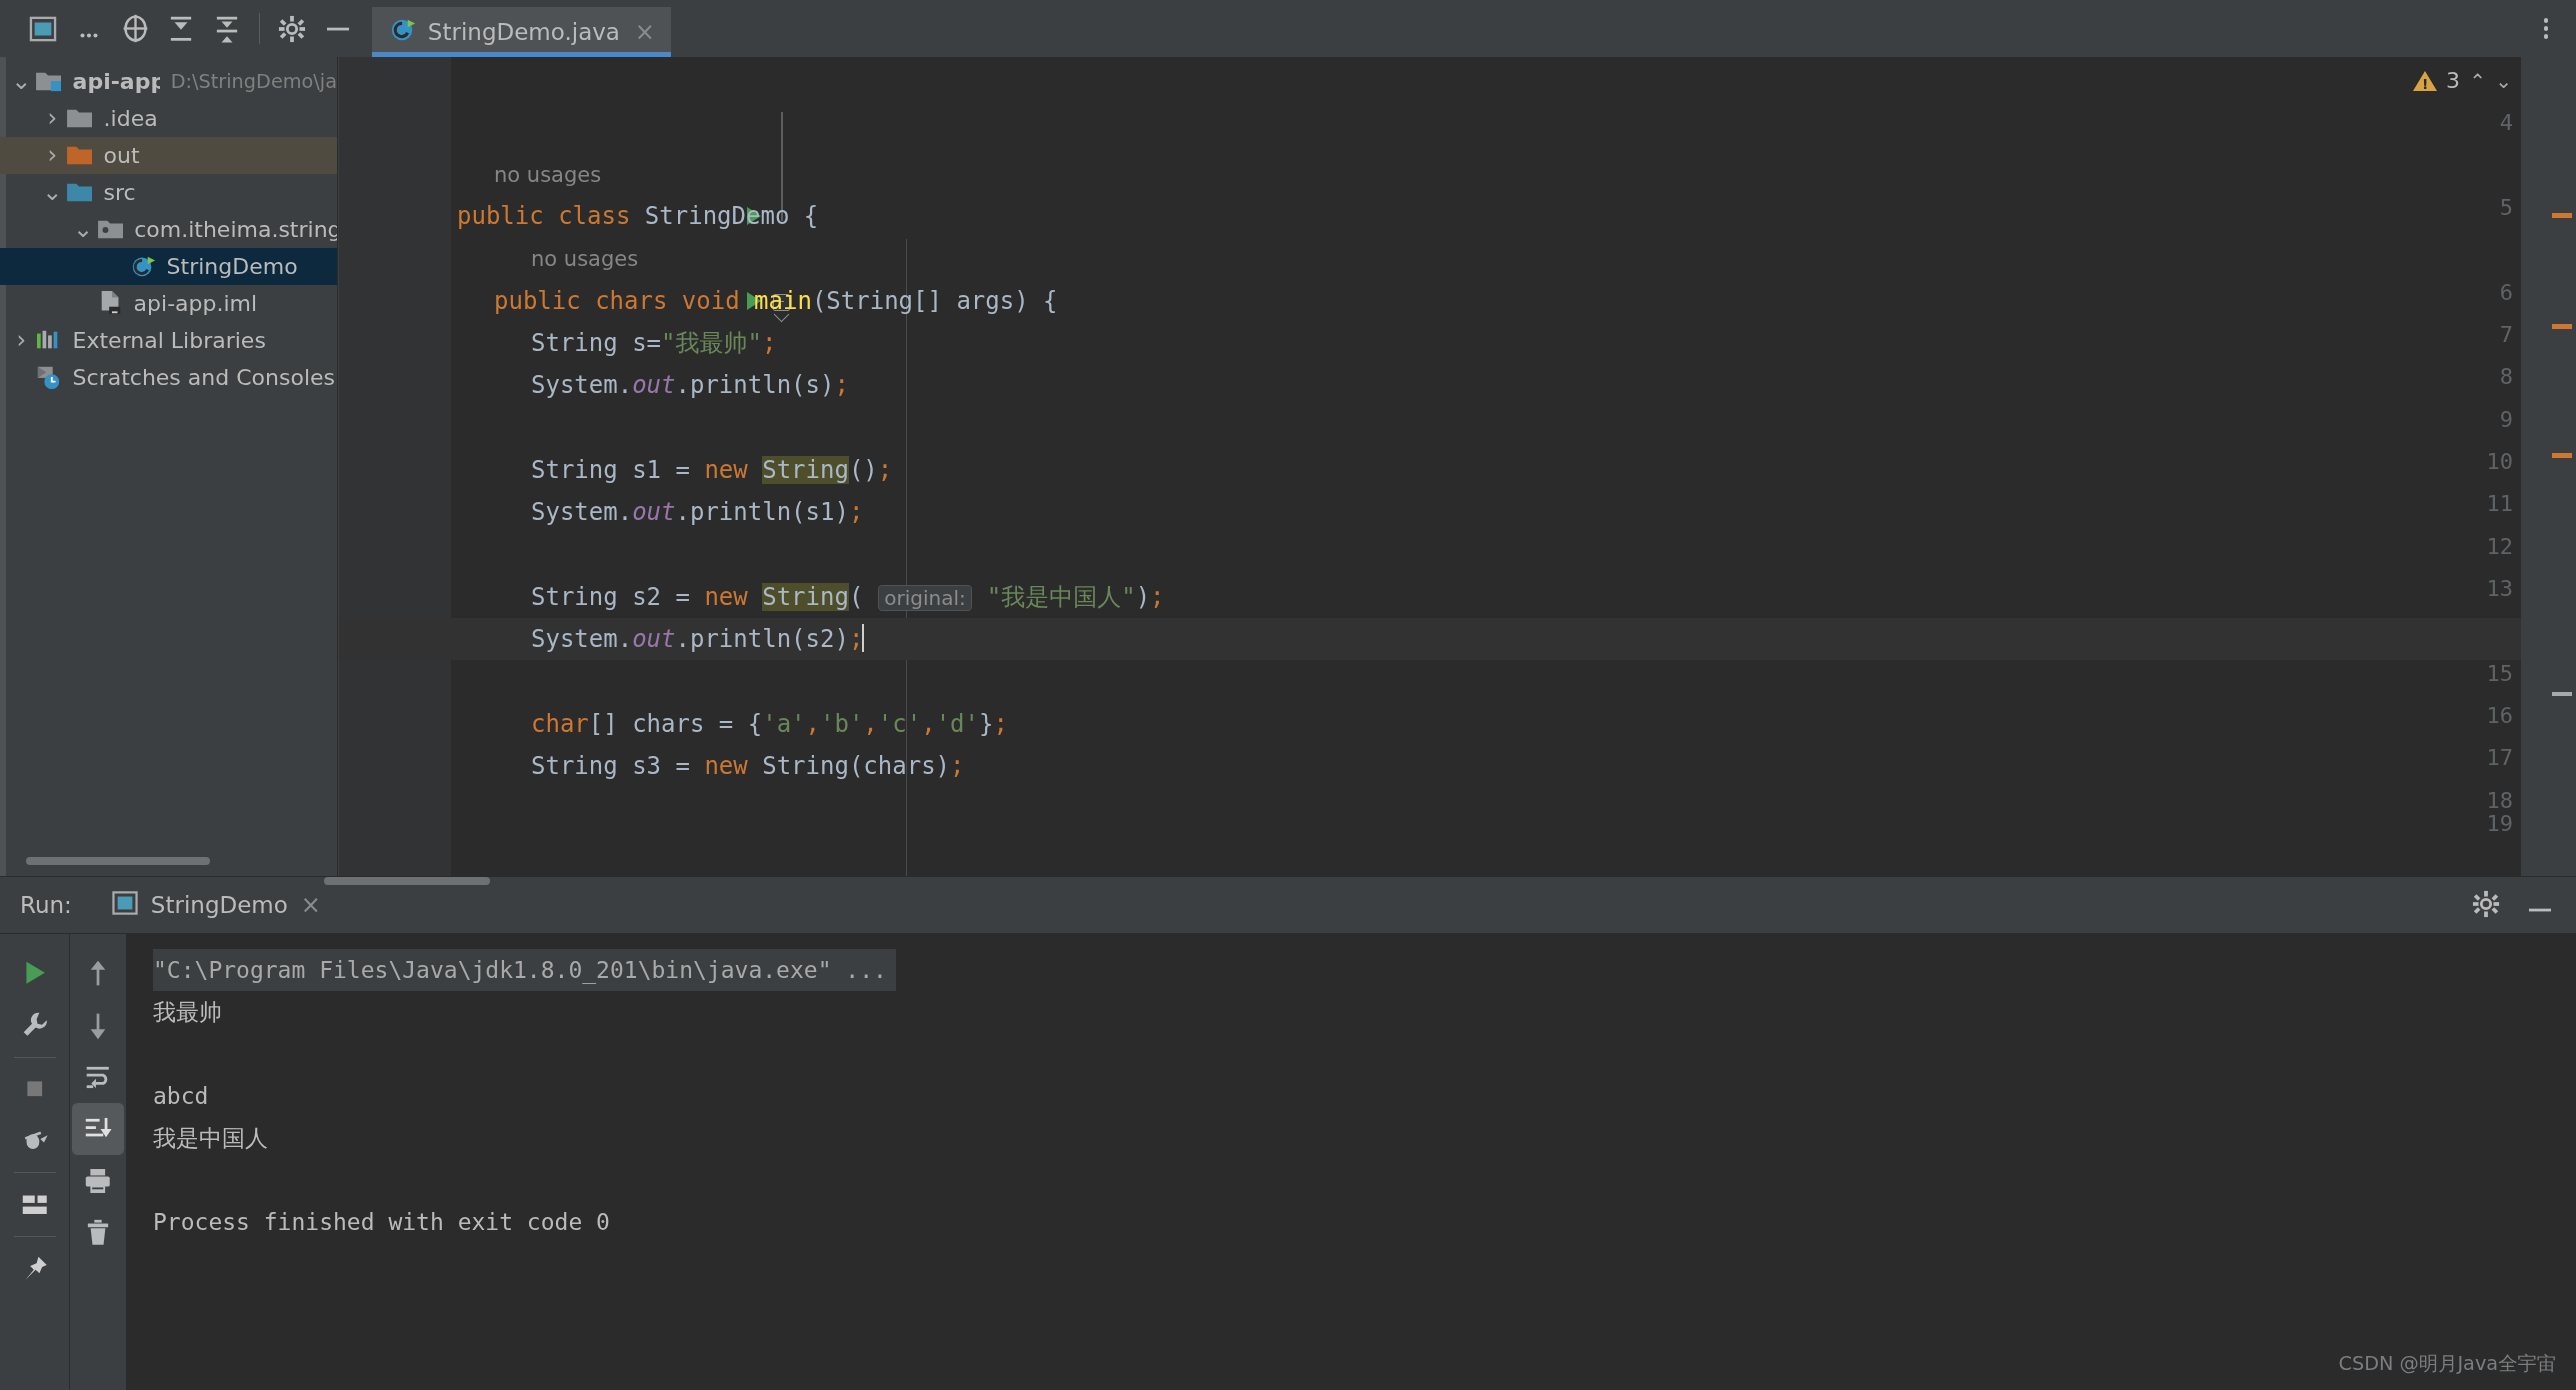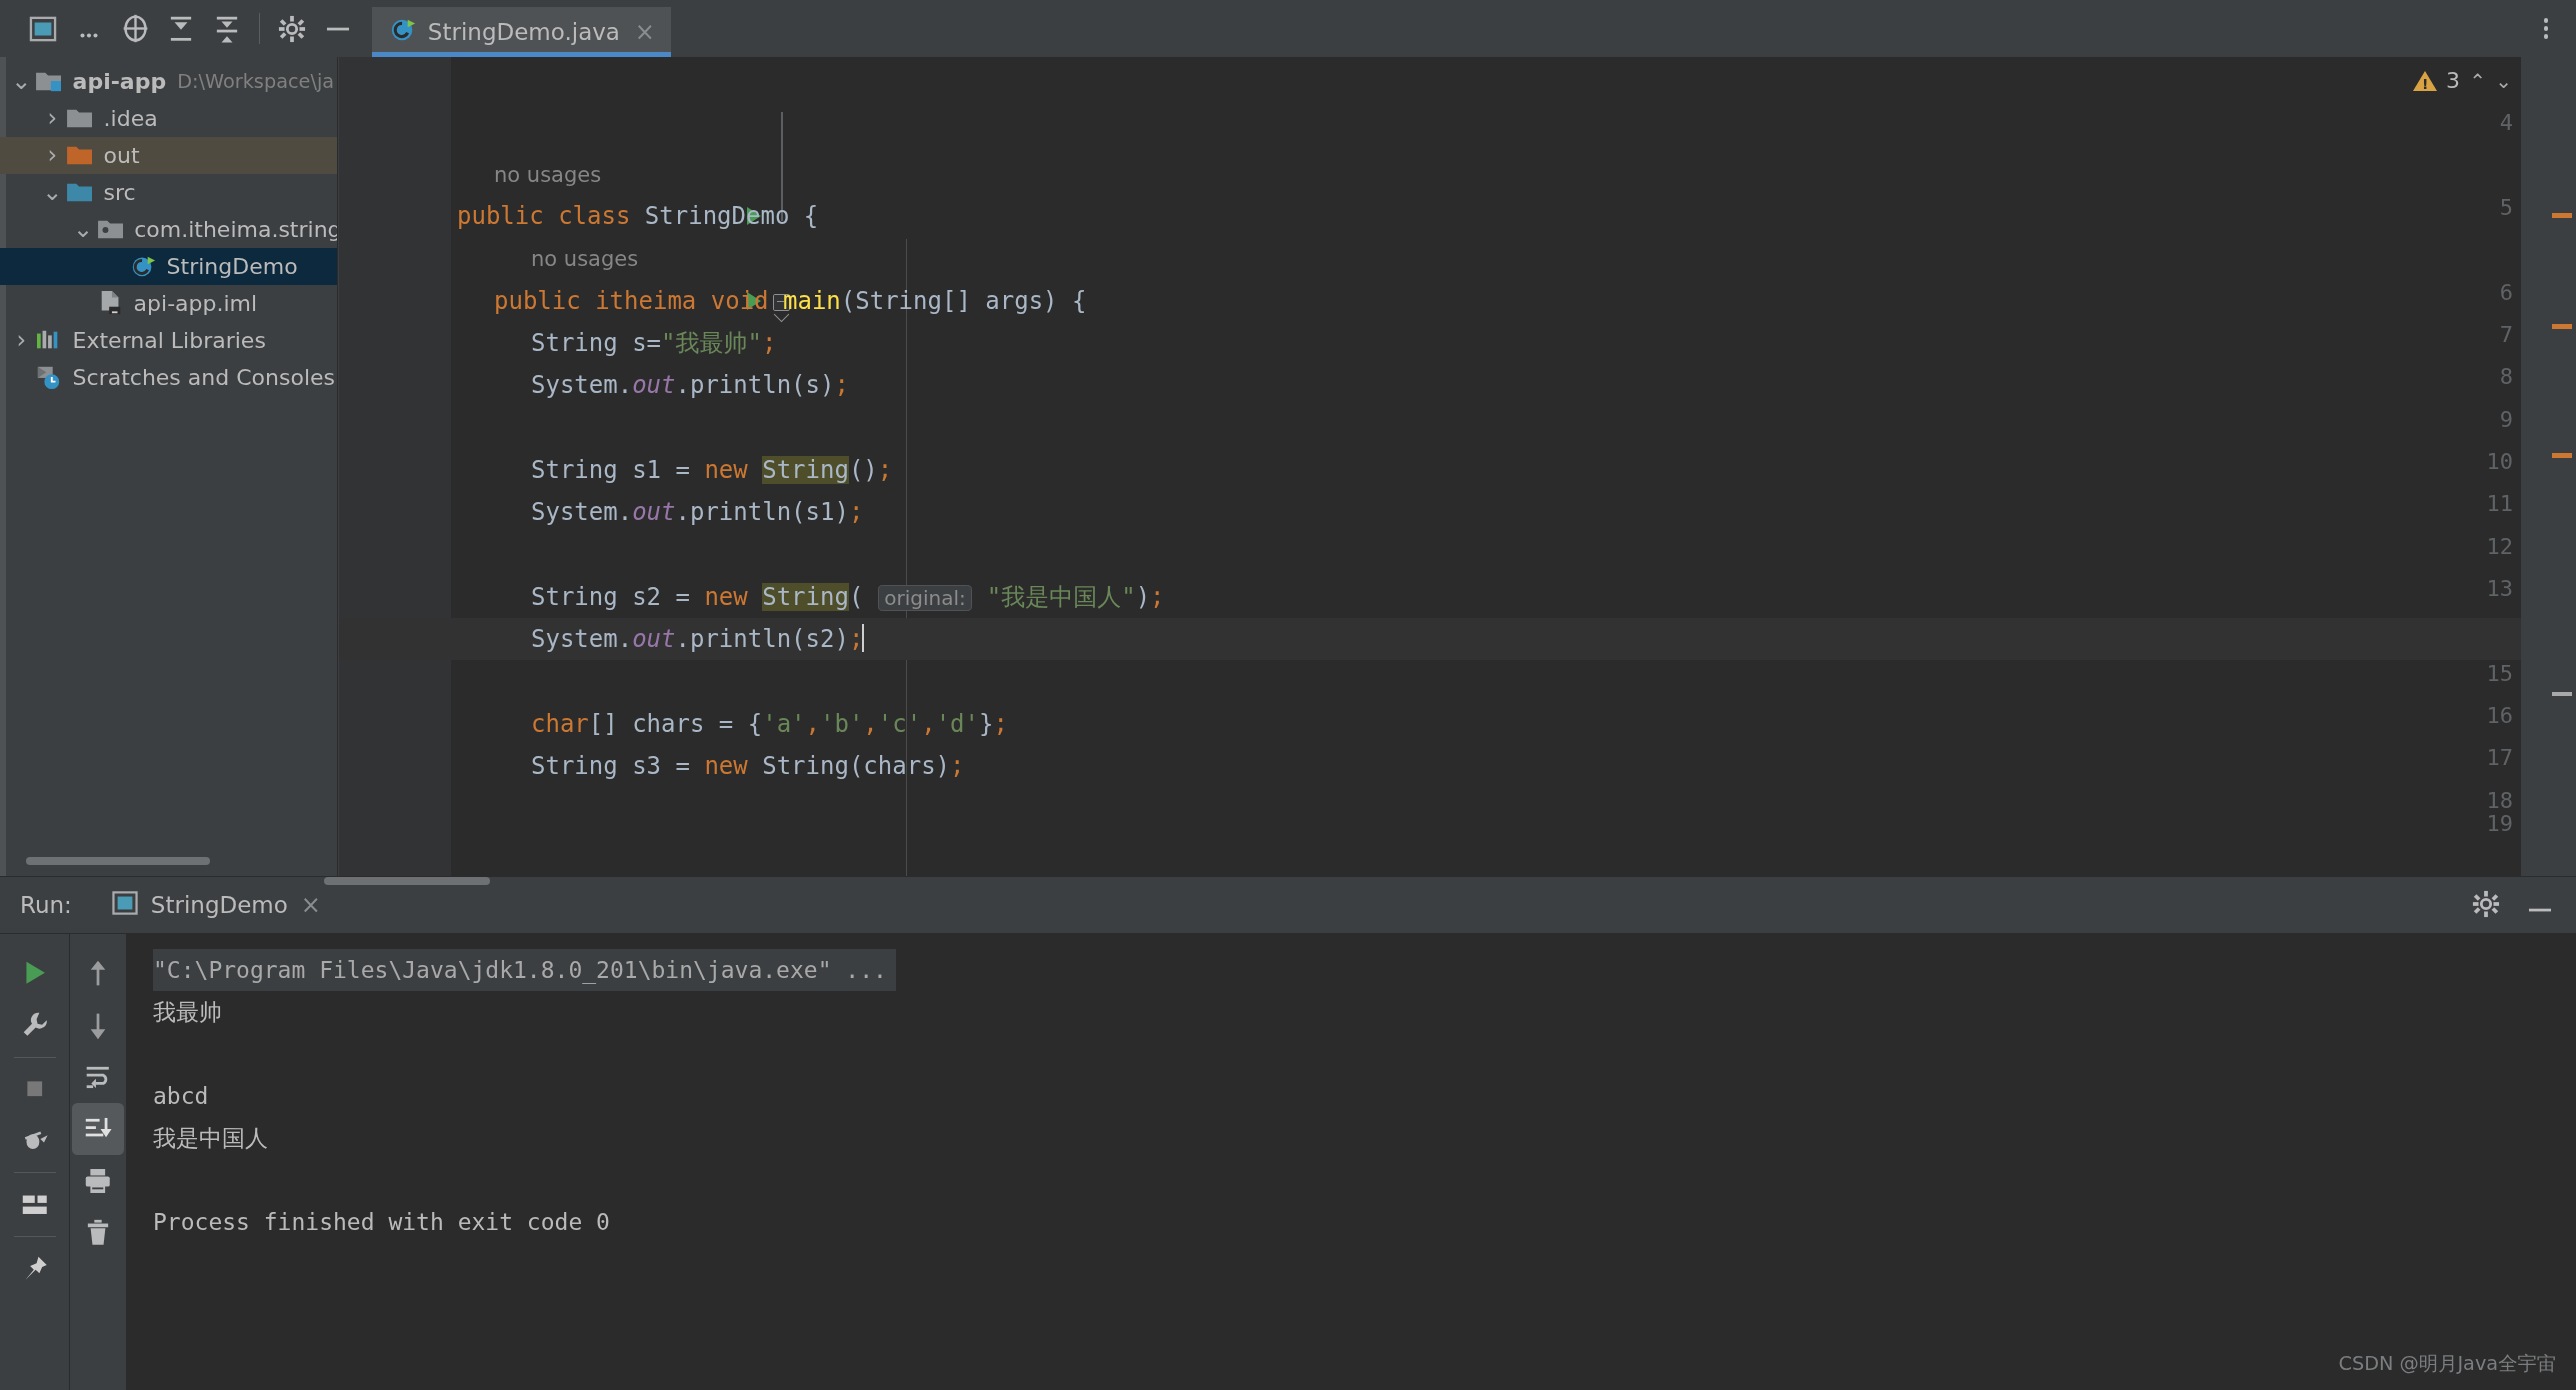--- a/index.html
+++ b/index.html
@@ -279,21 +279,21 @@
         <div class="row">
           <span style="display: inline-block; width: 0px;"></span>
           <span class="arrow" style="font-size: 24px;">⌄</span>
           <span class="ic">
             <svg width="28" height="24" viewBox="0 0 30 26">
               <path d="M1 4 h10 l3 3 h14 v16 h-27 z" fill="#8d9093"></path>
               <rect x="17" y="13" width="11" height="11" fill="#3592c4"></rect>
             </svg>
           </span>
           <span class="label" style="font-weight: bold;">api-app</span>
-          <span class="dim">D:\Workspace\ja</span>
+          <span class="dim">D:\StringDemo\ja</span>
         </div>
         <div class="row">
           <span style="display: inline-block; width: 31px;"></span>
           <span class="arrow" style="font-size: 24px;">›</span>
           <span class="ic">
             <svg width="28" height="24" viewBox="0 0 30 26">
               <path d="M1 4 h10 l3 3 h14 v16 h-27 z" fill="#8d9093"></path>
             </svg>
           </span>
           <span class="label">.idea</span>
@@ -411,21 +411,21 @@
     <div class="fold-line" style="left:442px; top:55px; height:109px;"></div>
     <div class="indent-guide" style="left:567px; top:182px; height:637px;"></div>
     <div class="fold-minus" style="left:434px; top:237px;"></div>
     <div class="fold-tip" style="left:437px; top:252px;"></div>
 
     <div class="code" id="code">
         <div class="cline" style="top: 53px;"><span class="" style="padding-left: 0px;"></span></div>
         <div class="cline" style="top: 96px;"><span class="" style="padding-left: 0px;"><span class="usages" style="margin-left: 37px;">no usages</span></span></div>
         <div class="cline" style="top: 138px;"><span class="" style="padding-left: 0px;"><span style="display: inline-block; width: 0px;"></span><span class="kw">public </span><span class="kw">class </span><span class="cls">StringDemo </span><span class="txt">{</span></span></div>
         <div class="cline" style="top: 180px;"><span class="" style="padding-left: 0px;"><span class="usages" style="margin-left: 74px;">no usages</span></span></div>
-        <div class="cline" style="top: 223px;"><span class="" style="padding-left: 0px;"><span style="display: inline-block; width: 37px;"></span><span class="kw">public </span><span class="kw">itheima </span><span class="kw">void </span><span class="cls" style="color: #fde047;">main</span><span class="txt">(String[] args) {</span></span></div>
+        <div class="cline" style="top: 223px;"><span class="" style="padding-left: 0px;"><span style="display: inline-block; width: 37px;"></span><span class="kw">public </span><span class="kw">chars </span><span class="kw">void </span><span class="cls" style="color: #fde047;">main</span><span class="txt">(String[] args) {</span></span></div>
         <div class="cline" style="top: 265px;"><span class="" style="padding-left: 0px;"><span style="display: inline-block; width: 74px;"></span><span class="txt">String s=</span><span class="str">"我最帅"</span><span class="punct">;</span></span></div>
         <div class="cline" style="top: 307px;"><span class="" style="padding-left: 0px;"><span style="display: inline-block; width: 74px;"></span><span class="txt">System.</span><span class="fld">out</span><span class="txt">.println(s)</span><span class="punct">;</span></span></div>
         <div class="cline" style="top: 350px;"><span class="" style="padding-left: 0px;"><span style="display: inline-block; width: 74px;"></span></span></div>
         <div class="cline" style="top: 392px;"><span class="" style="padding-left: 0px;"><span style="display: inline-block; width: 74px;"></span><span class="txt">String s1 = </span><span class="kw">new </span><span class="cls hl">String</span><span class="txt">()</span><span class="punct">;</span></span></div>
         <div class="cline" style="top: 434px;"><span class="" style="padding-left: 0px;"><span style="display: inline-block; width: 74px;"></span><span class="txt">System.</span><span class="fld">out</span><span class="txt">.println(s1)</span><span class="punct">;</span></span></div>
         <div class="cline" style="top: 477px;"><span class="" style="padding-left: 0px;"><span style="display: inline-block; width: 74px;"></span></span></div>
         <div class="cline" style="top: 519px;"><span class="" style="padding-left: 0px;"><span style="display: inline-block; width: 74px;"></span><span class="txt">String s2 = </span><span class="kw">new </span><span class="cls hl">String</span><span class="txt">( </span><span class="paramhint">original:</span><span class="txt"> </span><span class="str">"我是中国人"</span><span class="txt">)</span><span class="punct">;</span></span></div>
         <div class="cline current-row" style="top: 561px;"><span class="inner" style="padding-left: 118px;"><span style="display: inline-block; width: 74px;"></span><span class="txt">System.</span><span class="fld">out</span><span class="txt">.println(s2)</span><span class="punct">;</span><span class="caret"></span></span></div>
         <div class="cline" style="top: 604px;"><span class="" style="padding-left: 0px;"><span style="display: inline-block; width: 74px;"></span></span></div>
         <div class="cline" style="top: 646px;"><span class="" style="padding-left: 0px;"><span style="display: inline-block; width: 74px;"></span><span class="kw">char</span><span class="txt">[] chars = {</span><span class="str">'a'</span><span class="punct">,</span><span class="str">'b'</span><span class="punct">,</span><span class="str">'c'</span><span class="punct">,</span><span class="str">'d'</span><span class="txt">}</span><span class="punct">;</span></span></div>

